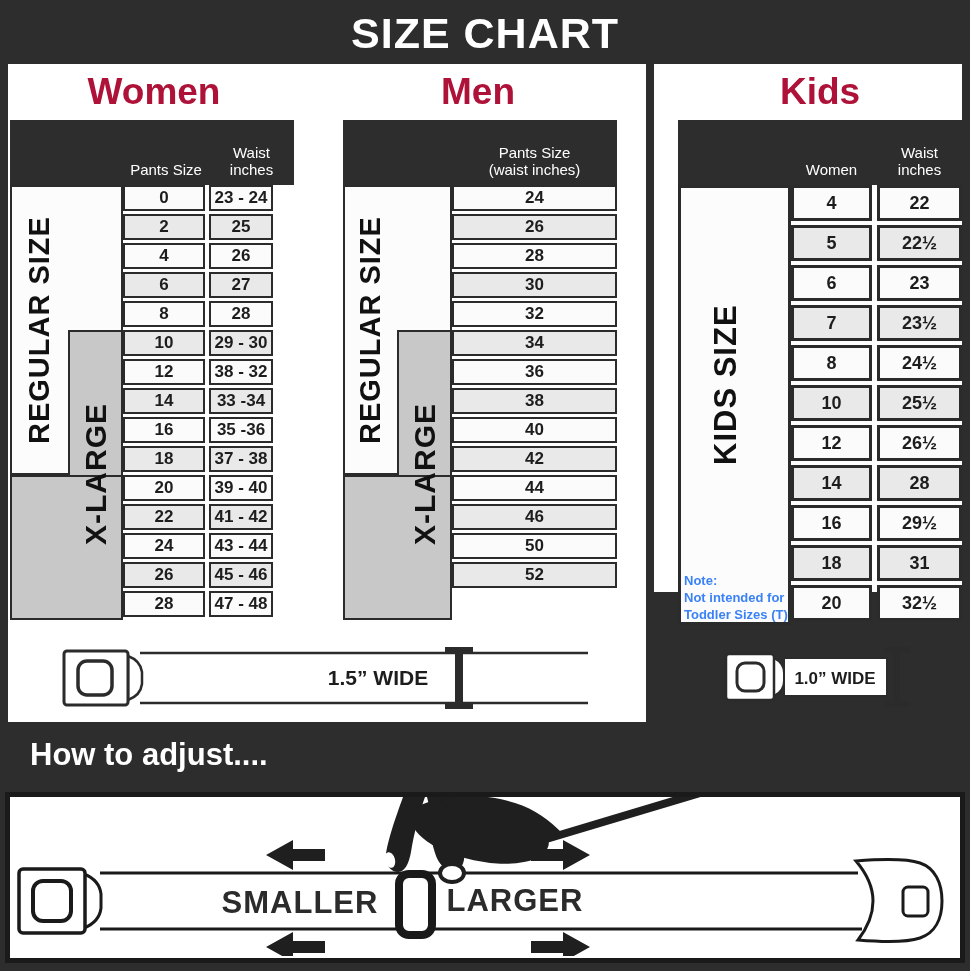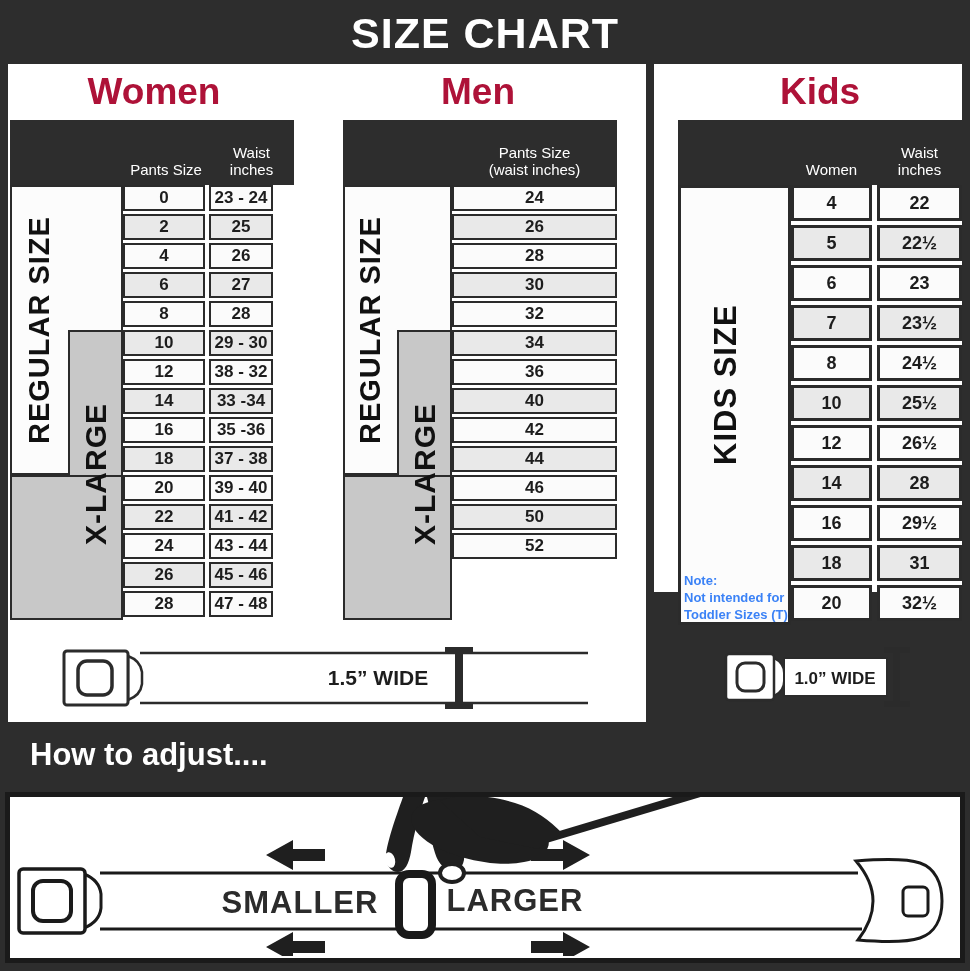--- a/index.html
+++ b/index.html
@@ -217,20 +217,23 @@
             </div>
 
             <div class="size-row">
               <div class="cell cell-single">34</div>
             </div>
 
             <div class="size-row">
               <div class="cell cell-single">36</div>
             </div>
 
+            <div class="size-row">
+              <div class="cell cell-single">38</div>
+            </div>
 
             <div class="size-row">
               <div class="cell cell-single">40</div>
             </div>
 
             <div class="size-row">
               <div class="cell cell-single">42</div>
             </div>
 
             <div class="size-row">

